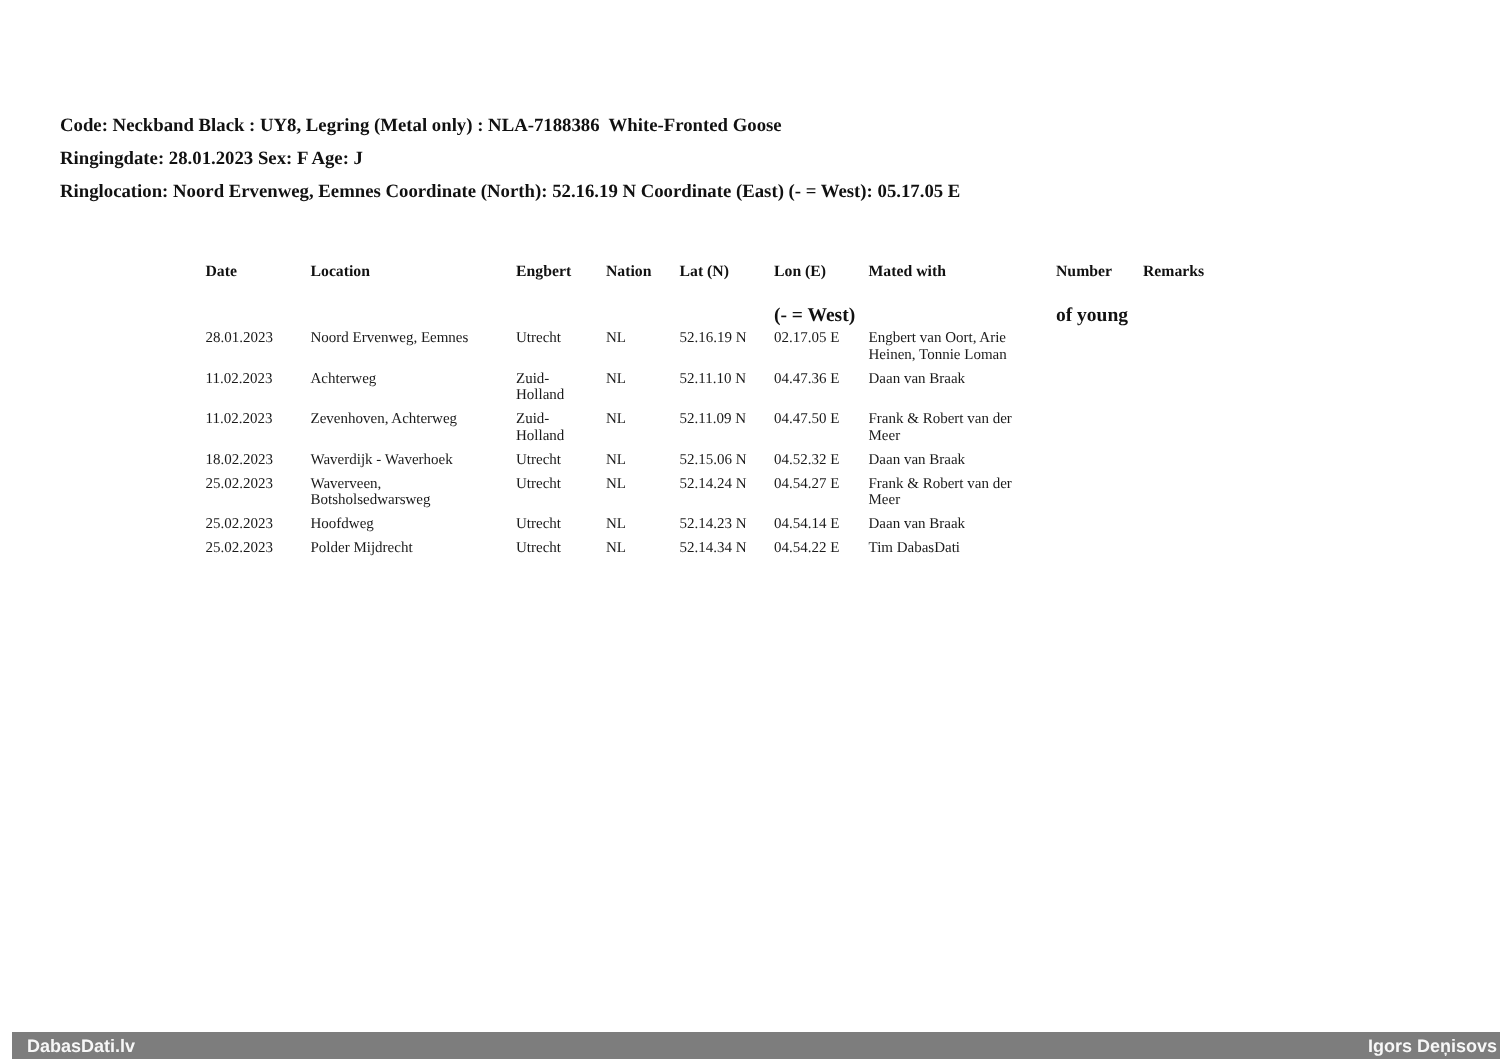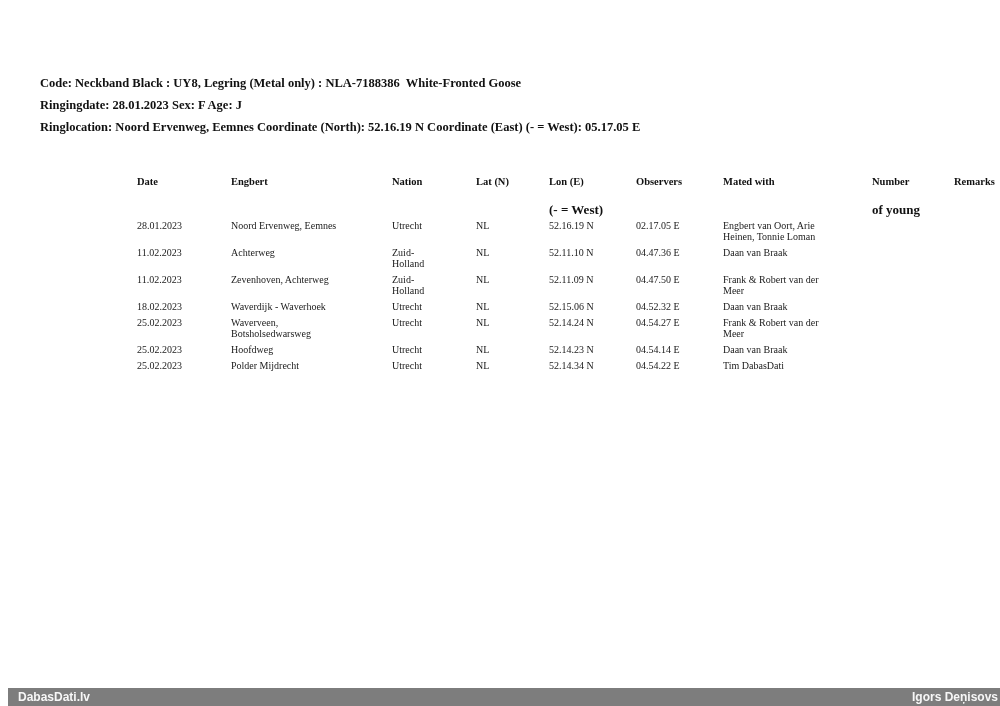--- a/index.html
+++ b/index.html
@@ -32,21 +32,20 @@
   
   .record-table {
     position: absolute;
     left: 137px;
     top: 176px;
     width: 745px;
   }
   .grid-row {
     display: grid;
     grid-template-columns: 70px 137px 60px 49px 63px 63px 125px 58px 51px 60px;
-    gap: 24px;
   }
   .table-header { min-height: 44px; }
   .th { position: relative; padding-right: 8px; }
   .th-main {
     font-size: 10.5px;
     font-weight: bold;
     line-height: 11.5px;
     color: #111111;
   }
   .th-sub {
@@ -102,20 +101,24 @@
 
   <div class="record-table">
 
     <div class="grid-row table-header">
 
         <div class="th">
           <div class="th-main">Date</div>
           <div class="th-sub"></div>
         </div>
 
+        <div class="th">
+          <div class="th-main">Location</div>
+          <div class="th-sub"></div>
+        </div>
 
         <div class="th">
           <div class="th-main">Engbert</div>
           <div class="th-sub"></div>
         </div>
 
         <div class="th">
           <div class="th-main">Nation</div>
           <div class="th-sub"></div>
         </div>
@@ -123,24 +126,20 @@
         <div class="th">
           <div class="th-main">Lat (N)</div>
           <div class="th-sub"></div>
         </div>
 
         <div class="th">
           <div class="th-main">Lon (E)</div>
           <div class="th-sub">(- = West)</div>
         </div>
 
-        <div class="th">
-          <div class="th-main">Observers</div>
-          <div class="th-sub"></div>
-        </div>
 
         <div class="th">
           <div class="th-main">Mated with</div>
           <div class="th-sub"></div>
         </div>
 
         <div class="th">
           <div class="th-main">Number</div>
           <div class="th-sub">of young</div>
         </div>

